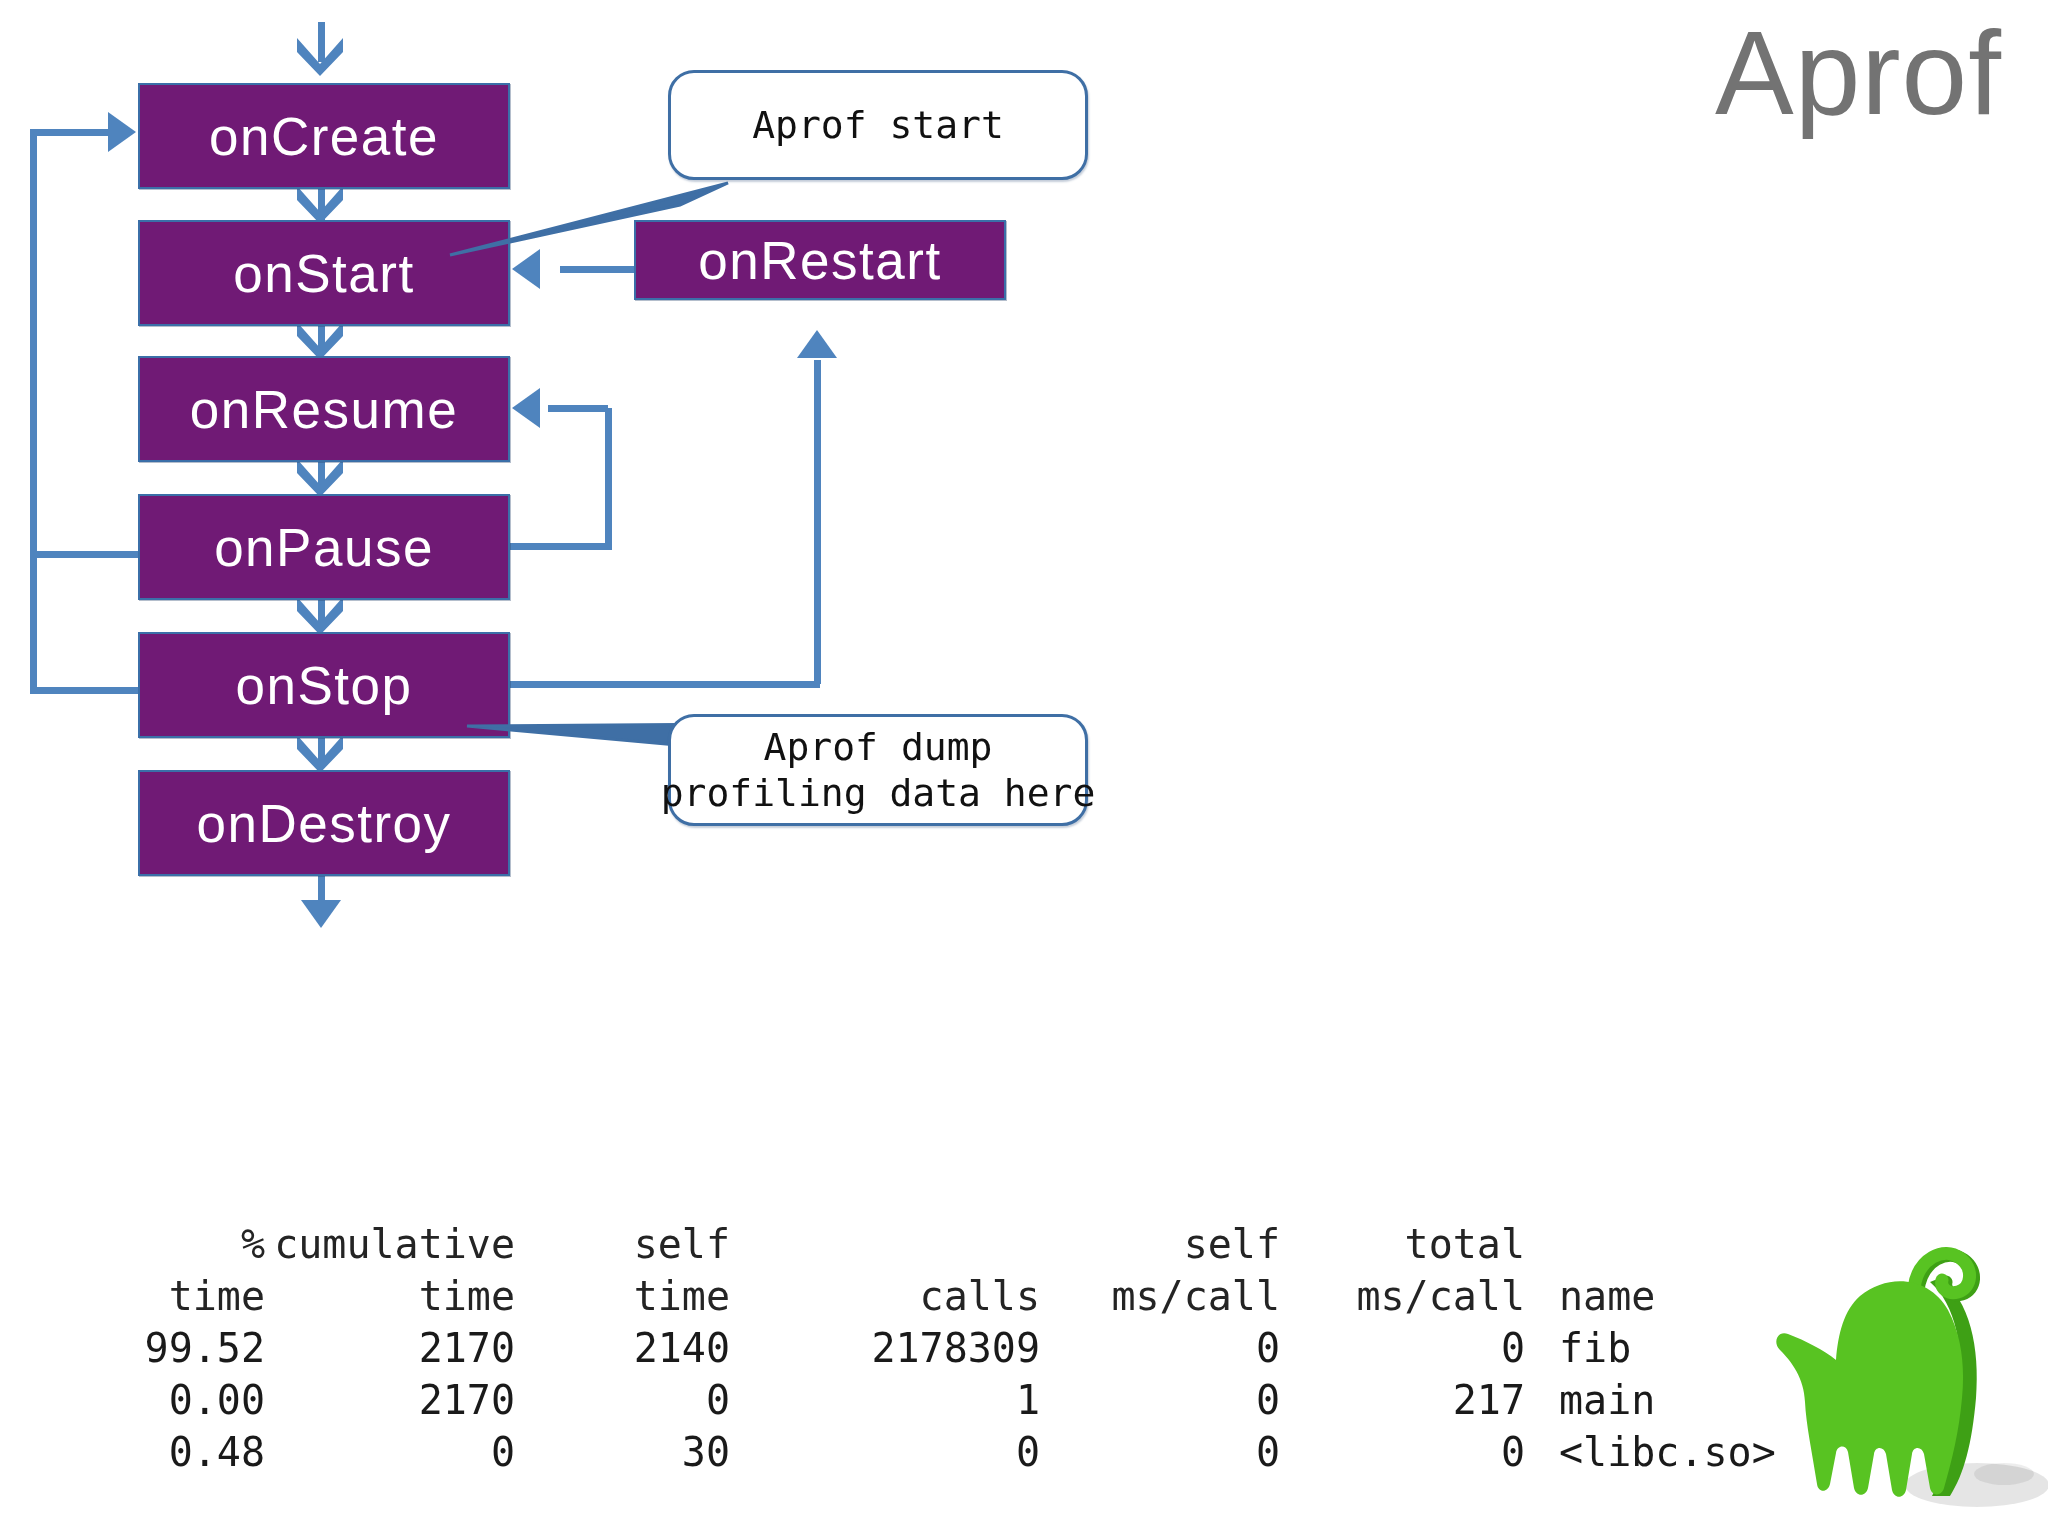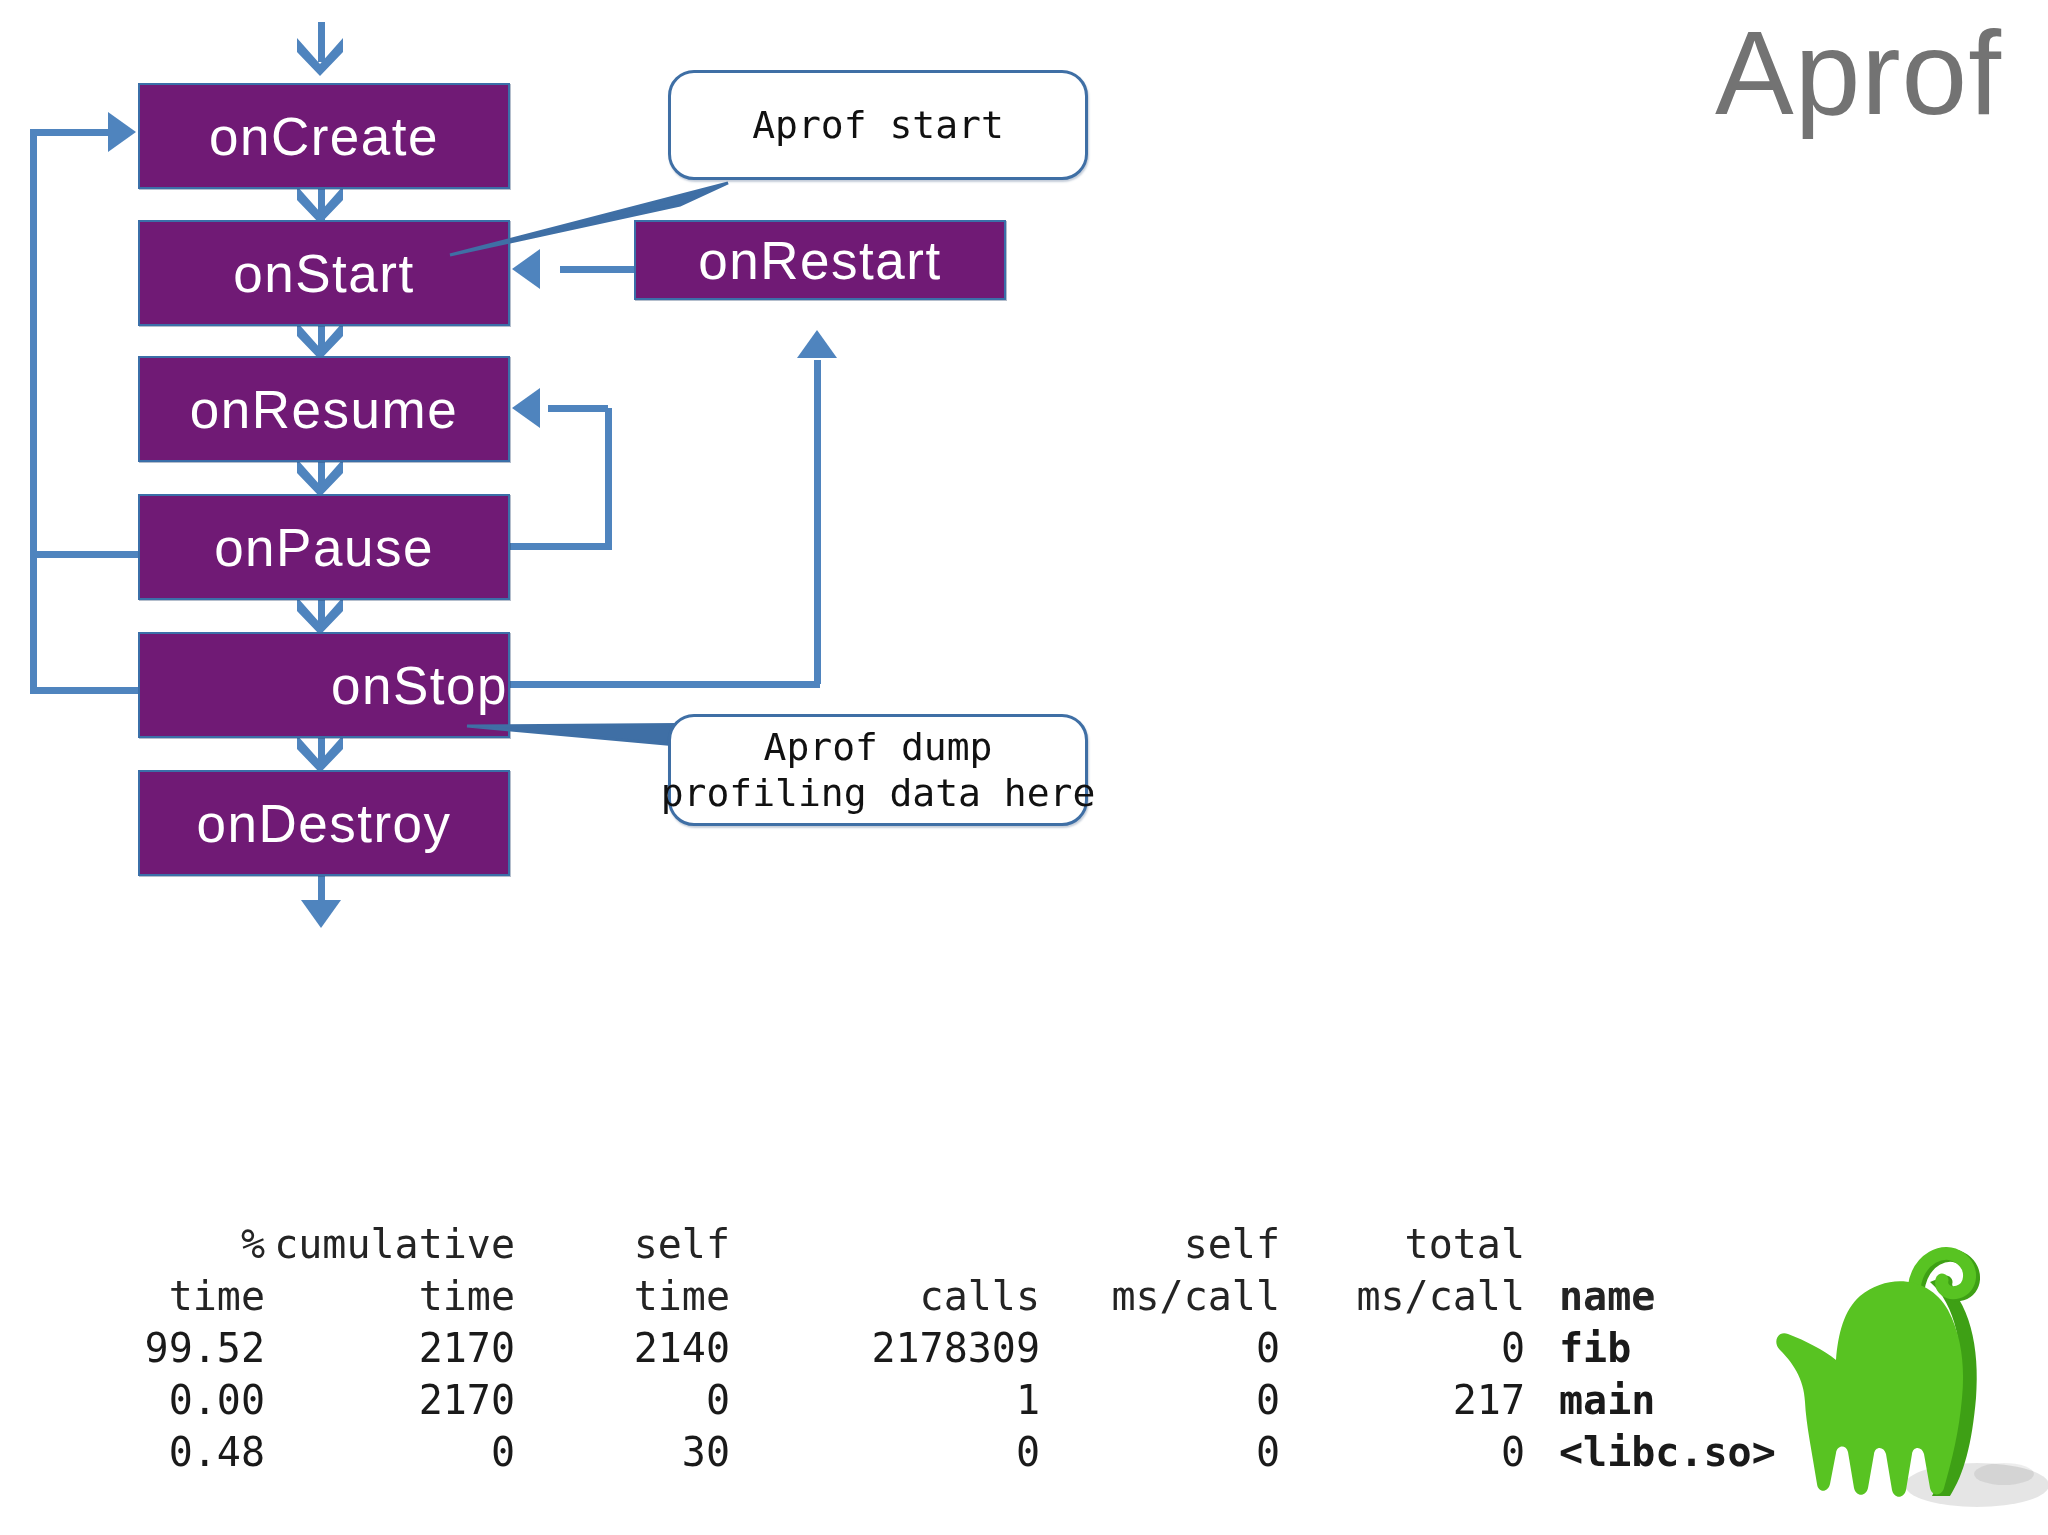--- a/index.html
+++ b/index.html
@@ -82,21 +82,21 @@
     border-collapse:collapse;
     white-space:pre;
   }
   .gtable td{padding:3px 0;}
   .gtable .c0{width:185px;text-align:right;}
   .gtable .c1{width:250px;text-align:right;}
   .gtable .c2{width:215px;text-align:right;}
   .gtable .c3{width:310px;text-align:right;}
   .gtable .c4{width:240px;text-align:right;}
   .gtable .c5{width:245px;text-align:right;}
-  .gtable .c6{width:300px;text-align:left;padding-left:34px;font-weight:bold;}
+  .gtable .c6{width:300px;text-align:left;padding-left:34px;}
   .hdrrow td{color:#242424;}
 
   
   .mascot{position:absolute;}
 </style>
 </head>
 <body>
 
 <div id="stage">
 
@@ -184,21 +184,21 @@
   </div>
 
   <div class="lcbox" style="left:138px;top:356px;width:372px;height:106px;text-align:right;">
     <span>onResume</span>
   </div>
 
   <div class="lcbox" style="left:138px;top:494px;width:372px;height:106px;">
     <span>onPause</span>
   </div>
 
-  <div class="lcbox" style="left:138px;top:632px;width:372px;height:106px;justify-content:flex-end;">
+  <div class="lcbox" style="left:138px;top:632px;width:372px;height:106px;">
     <span>onStop</span>
   </div>
 
   <div class="lcbox" style="left:138px;top:770px;width:372px;height:106px;">
     <span>onDestroy</span>
   </div>
 
   <div class="lcbox" style="left:634px;top:220px;width:372px;height:80px;">
     <span>onRestart</span>
   </div>

